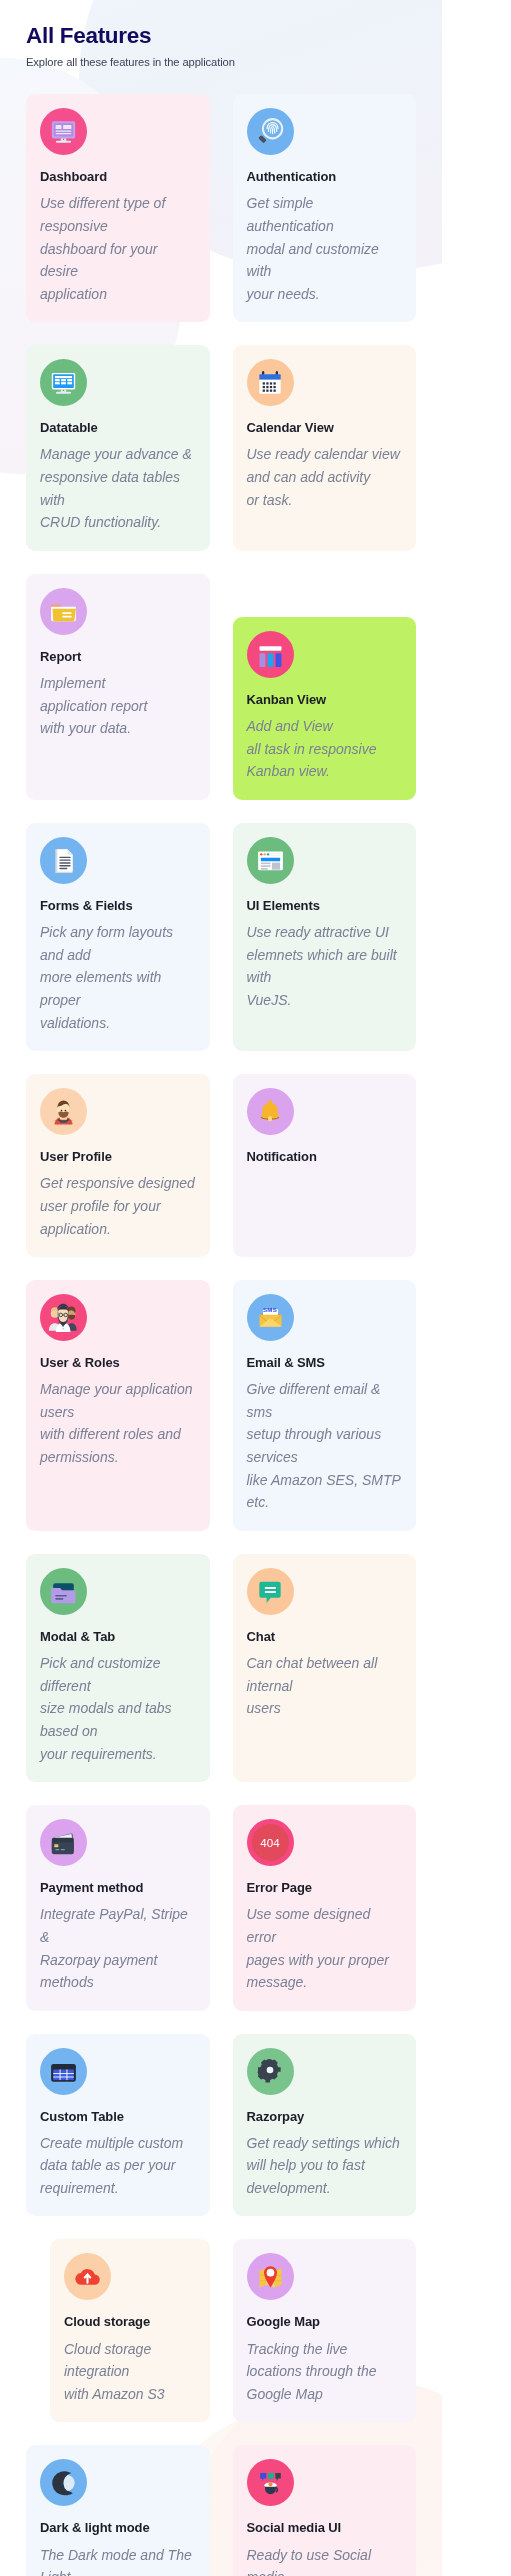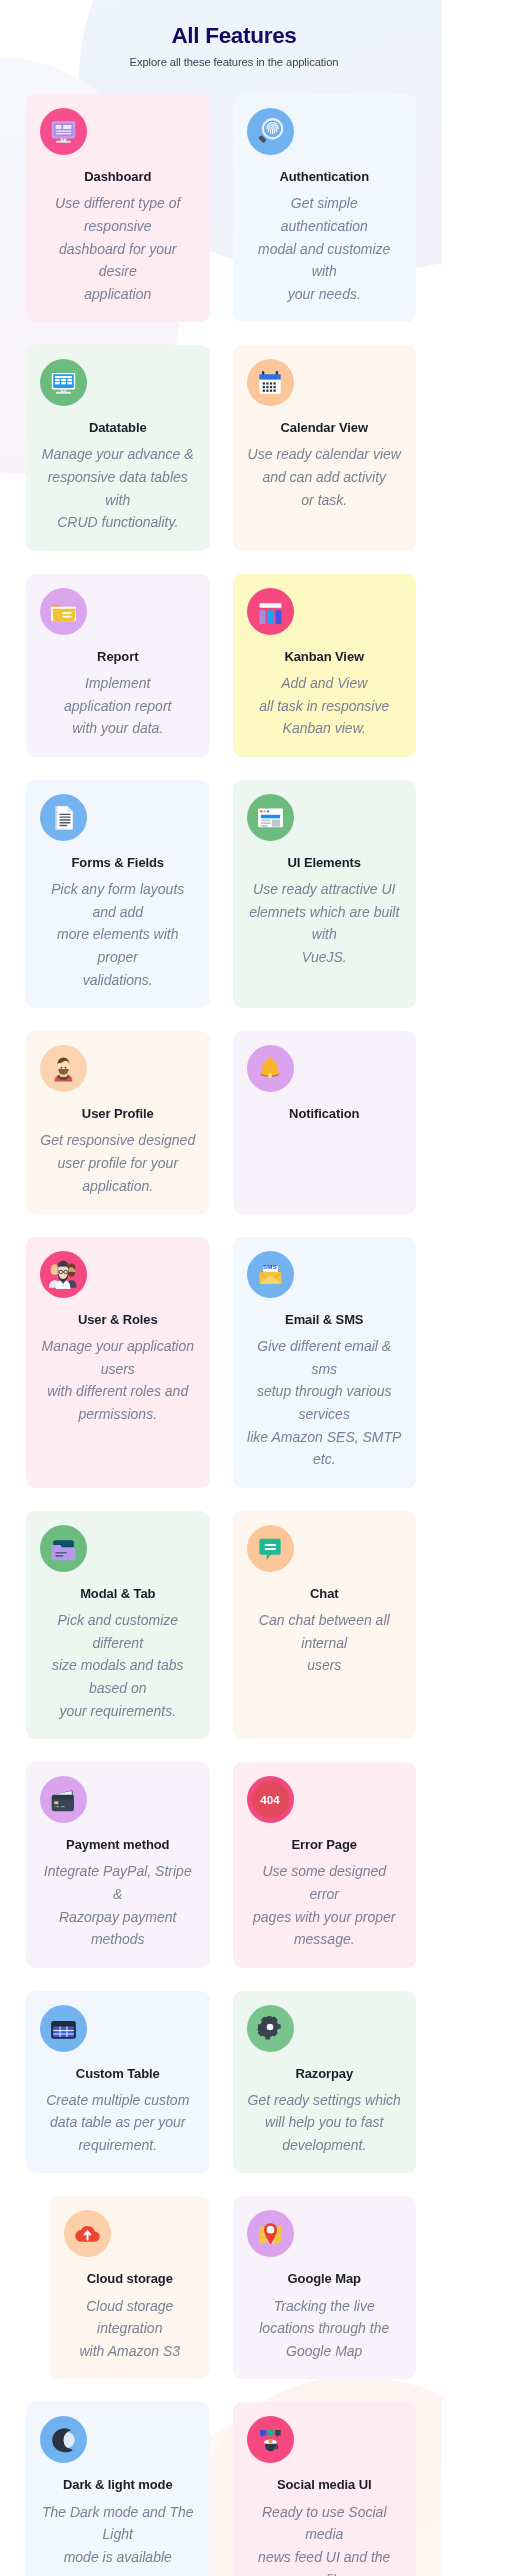--- a/index.html
+++ b/index.html
@@ -9,21 +9,20 @@
     background: #ffffff;
     font-family: "Liberation Sans", sans-serif;
     overflow: hidden;
   }
   #page {
     position: relative;
     width: 442px;
     height: 2576px;
     background: #ffffff;
     overflow: hidden;
-    text-align: center;
   }
   
   .blob-top {
     position: absolute;
     top: -191px; left: 79px;
     width: 632px; height: 466px;
     background: linear-gradient(160deg, #f2f6fb 0%, #eef3fa 45%, #f6f1f7 100%);
     border-radius: 52% 48% 60% 40% / 58% 42% 58% 42%;
     z-index: 0;
   }
@@ -227,21 +226,21 @@
     <path d="M8 20 h34 l-2 16 a2 2 0 0 1 -2 2 H9 Z" fill="#f1c333"></path>
     <rect x="22" y="25" width="14" height="2.6" rx="1.3" fill="#ffffff"></rect>
     <rect x="22" y="30" width="14" height="2.6" rx="1.3" fill="#ffffff"></rect>
   </svg>
         </div>
         <div class="card-title">Report</div>
         <div class="card-desc">Implement
 application report
 with your data.</div>
       </div>
-      <div class="card" style="background: #fef9c3;">
+      <div class="card" style="background: #bef264; margin-top: 43px;">
         <div class="icon-wrap" style="background: rgb(244, 72, 127);">
           <svg width="33" height="33" viewBox="0 0 48 48">
     <rect x="8" y="12" width="32" height="6.5" rx="1.3" fill="#ffffff"></rect>
     <rect x="8" y="22" width="8.5" height="20" rx="1.3" fill="#a78fe0"></rect>
     <rect x="19.7" y="22" width="8.5" height="20" rx="1.3" fill="#18a6f5"></rect>
     <rect x="31.4" y="22" width="8.5" height="20" rx="1.3" fill="#3c54e8"></rect>
   </svg>
         </div>
         <div class="card-title">Kanban View</div>
         <div class="card-desc">Add and View
@@ -414,21 +413,21 @@
     <rect x="20" y="33.5" width="6" height="1.8" rx="0.9" fill="#8b93a1"></rect>
   </svg>
         </div>
         <div class="card-title">Payment method</div>
         <div class="card-desc">Integrate PayPal, Stripe &amp;
 Razorpay payment
 methods</div>
       </div>
       <div class="card" style="background: rgb(253, 236, 242);">
         <div class="icon-wrap" style="background: rgb(244, 72, 127);">
-          <div style="width:37px;height:37px;border-radius:50%;background:#e24a5c;display:flex;align-items:center;justify-content:center;color:#fff;font-size:11.6px;font-weight:700;font-family:'Liberation Sans',sans-serif;">404</div>
+          <div style="width:37px;height:37px;border-radius:50%;background:#e24a5c;display:flex;align-items:center;justify-content:center;color:#fff;font-size:11.6px;font-weight:400;font-family:'Liberation Sans',sans-serif;">404</div>
         </div>
         <div class="card-title">Error Page</div>
         <div class="card-desc">Use some designed error
 pages with your proper
 message.</div>
       </div>
       <div class="card" style="background: rgb(242, 246, 253);">
         <div class="icon-wrap" style="background: rgb(114, 179, 240);">
           <svg width="33" height="33" viewBox="0 0 48 48">
     <rect x="6" y="13" width="36" height="26" rx="3.5" fill="#232b3b"></rect>

